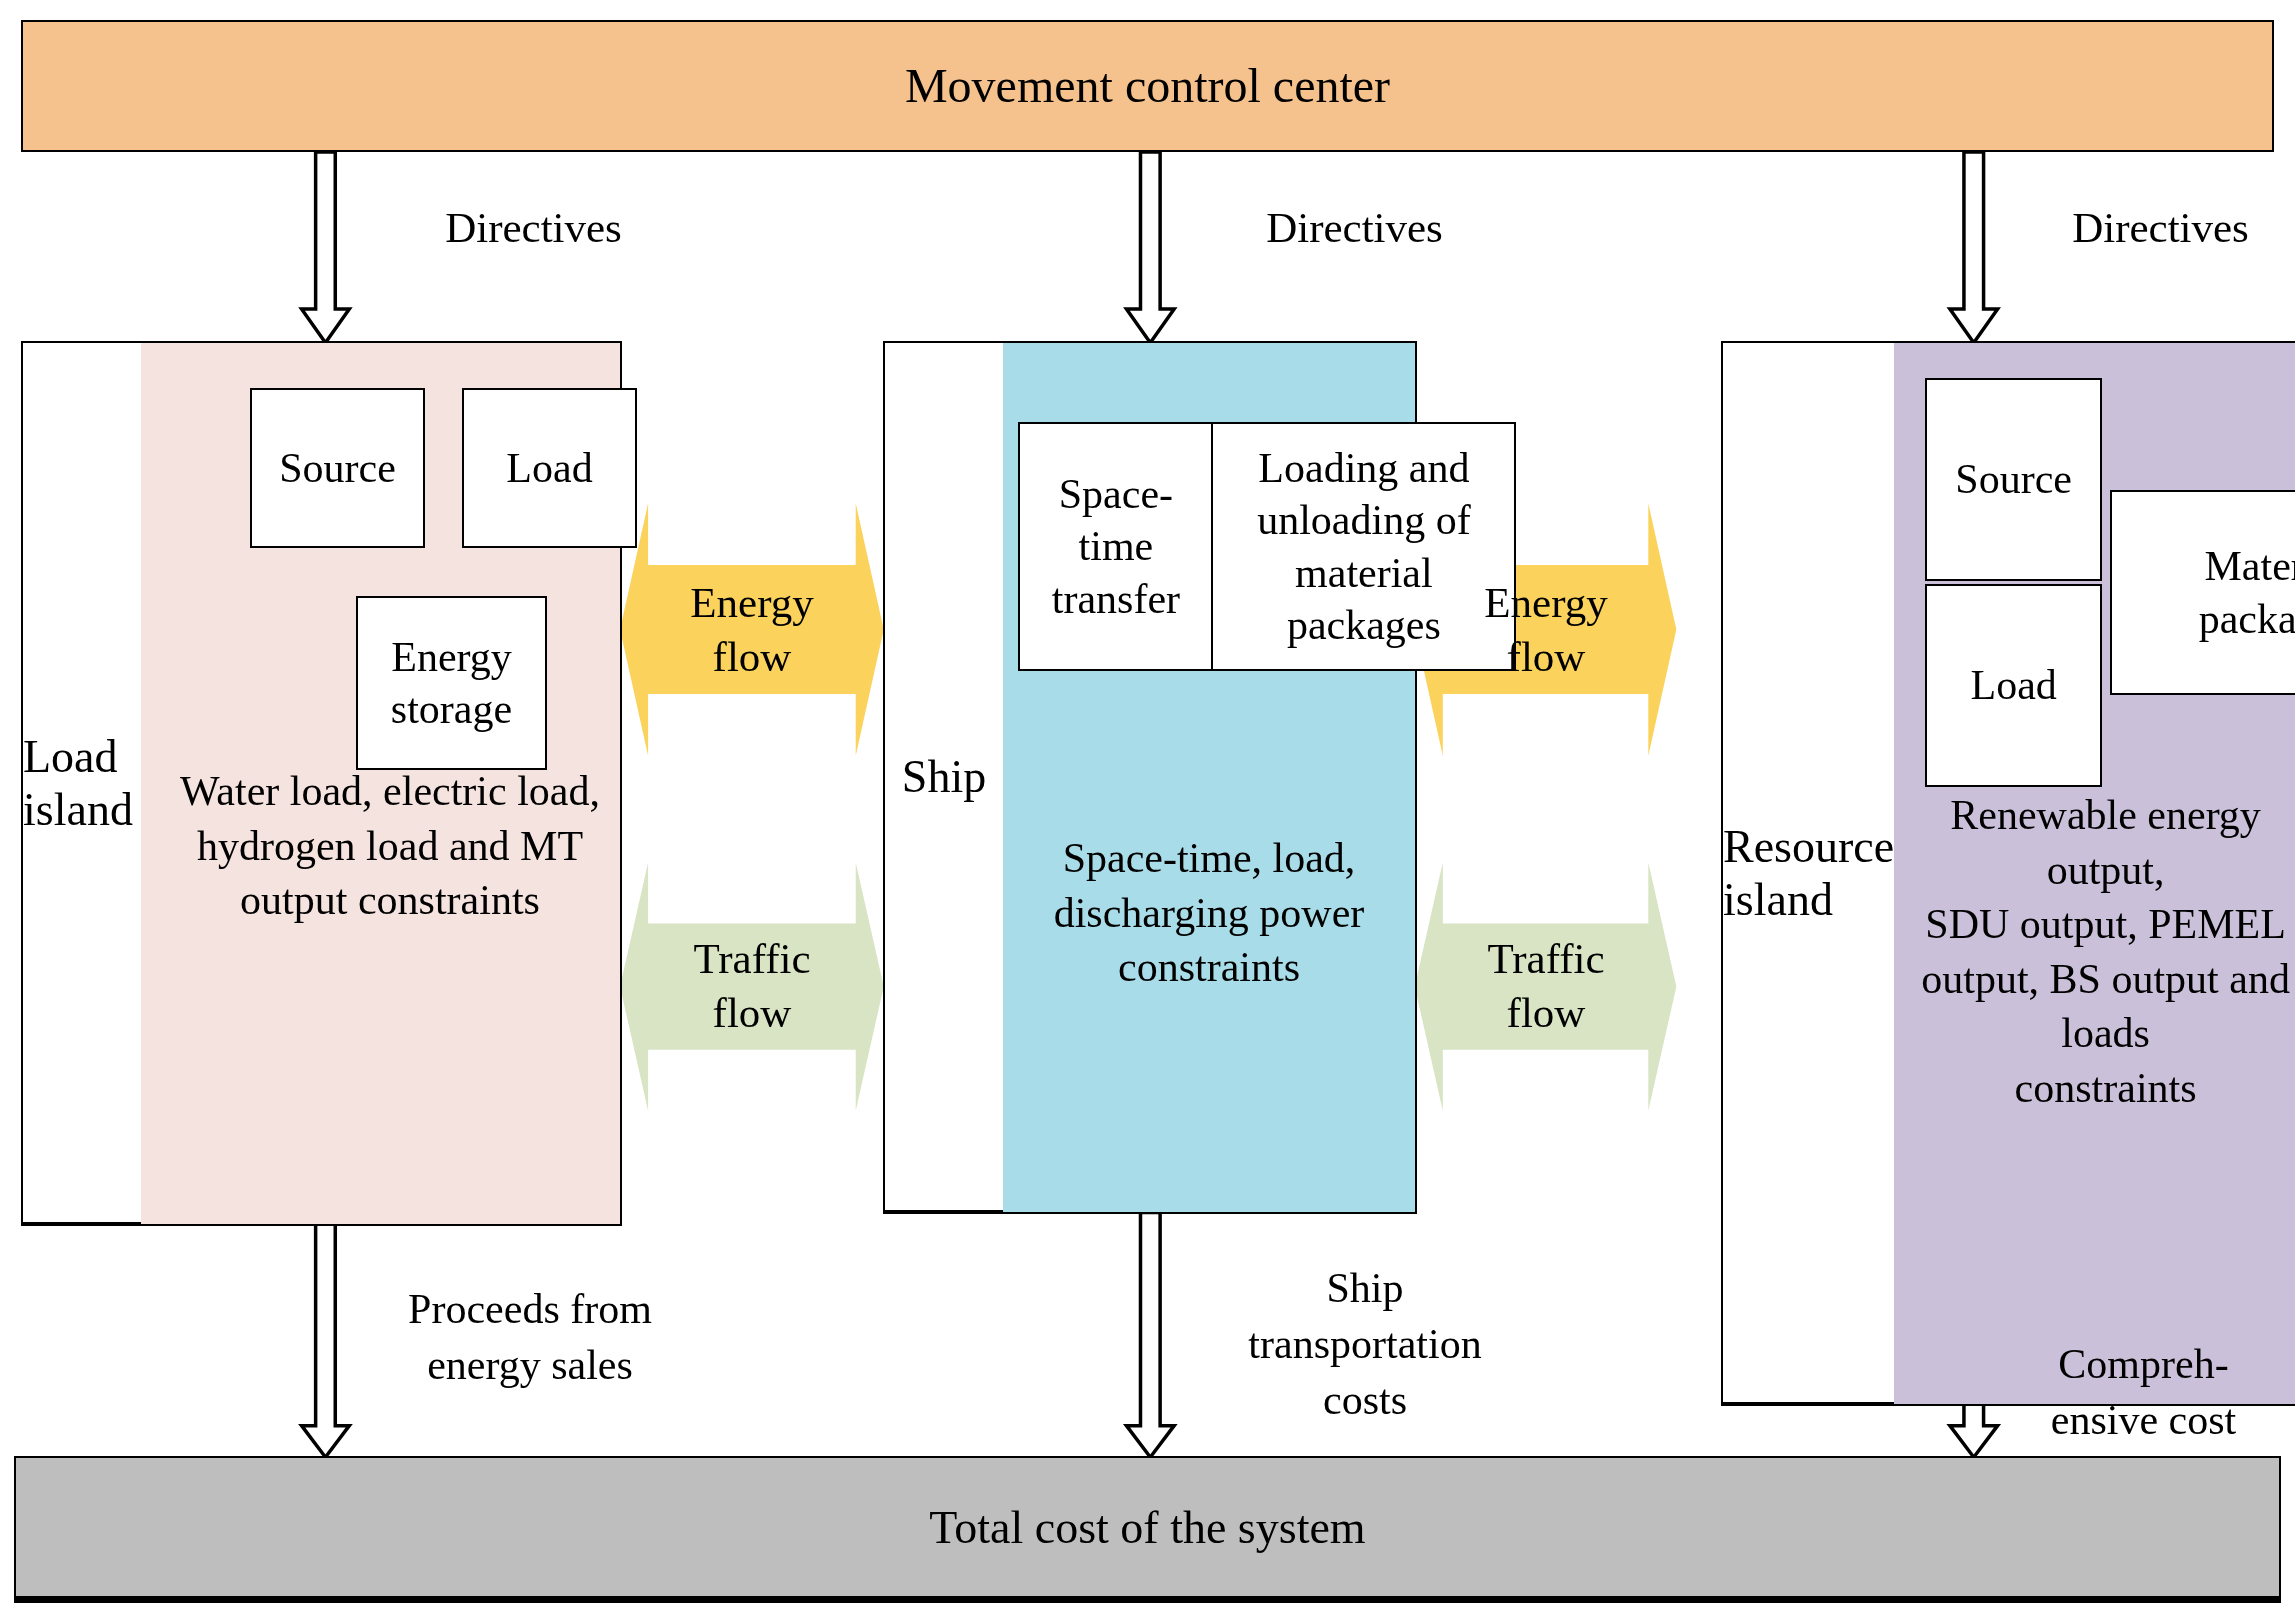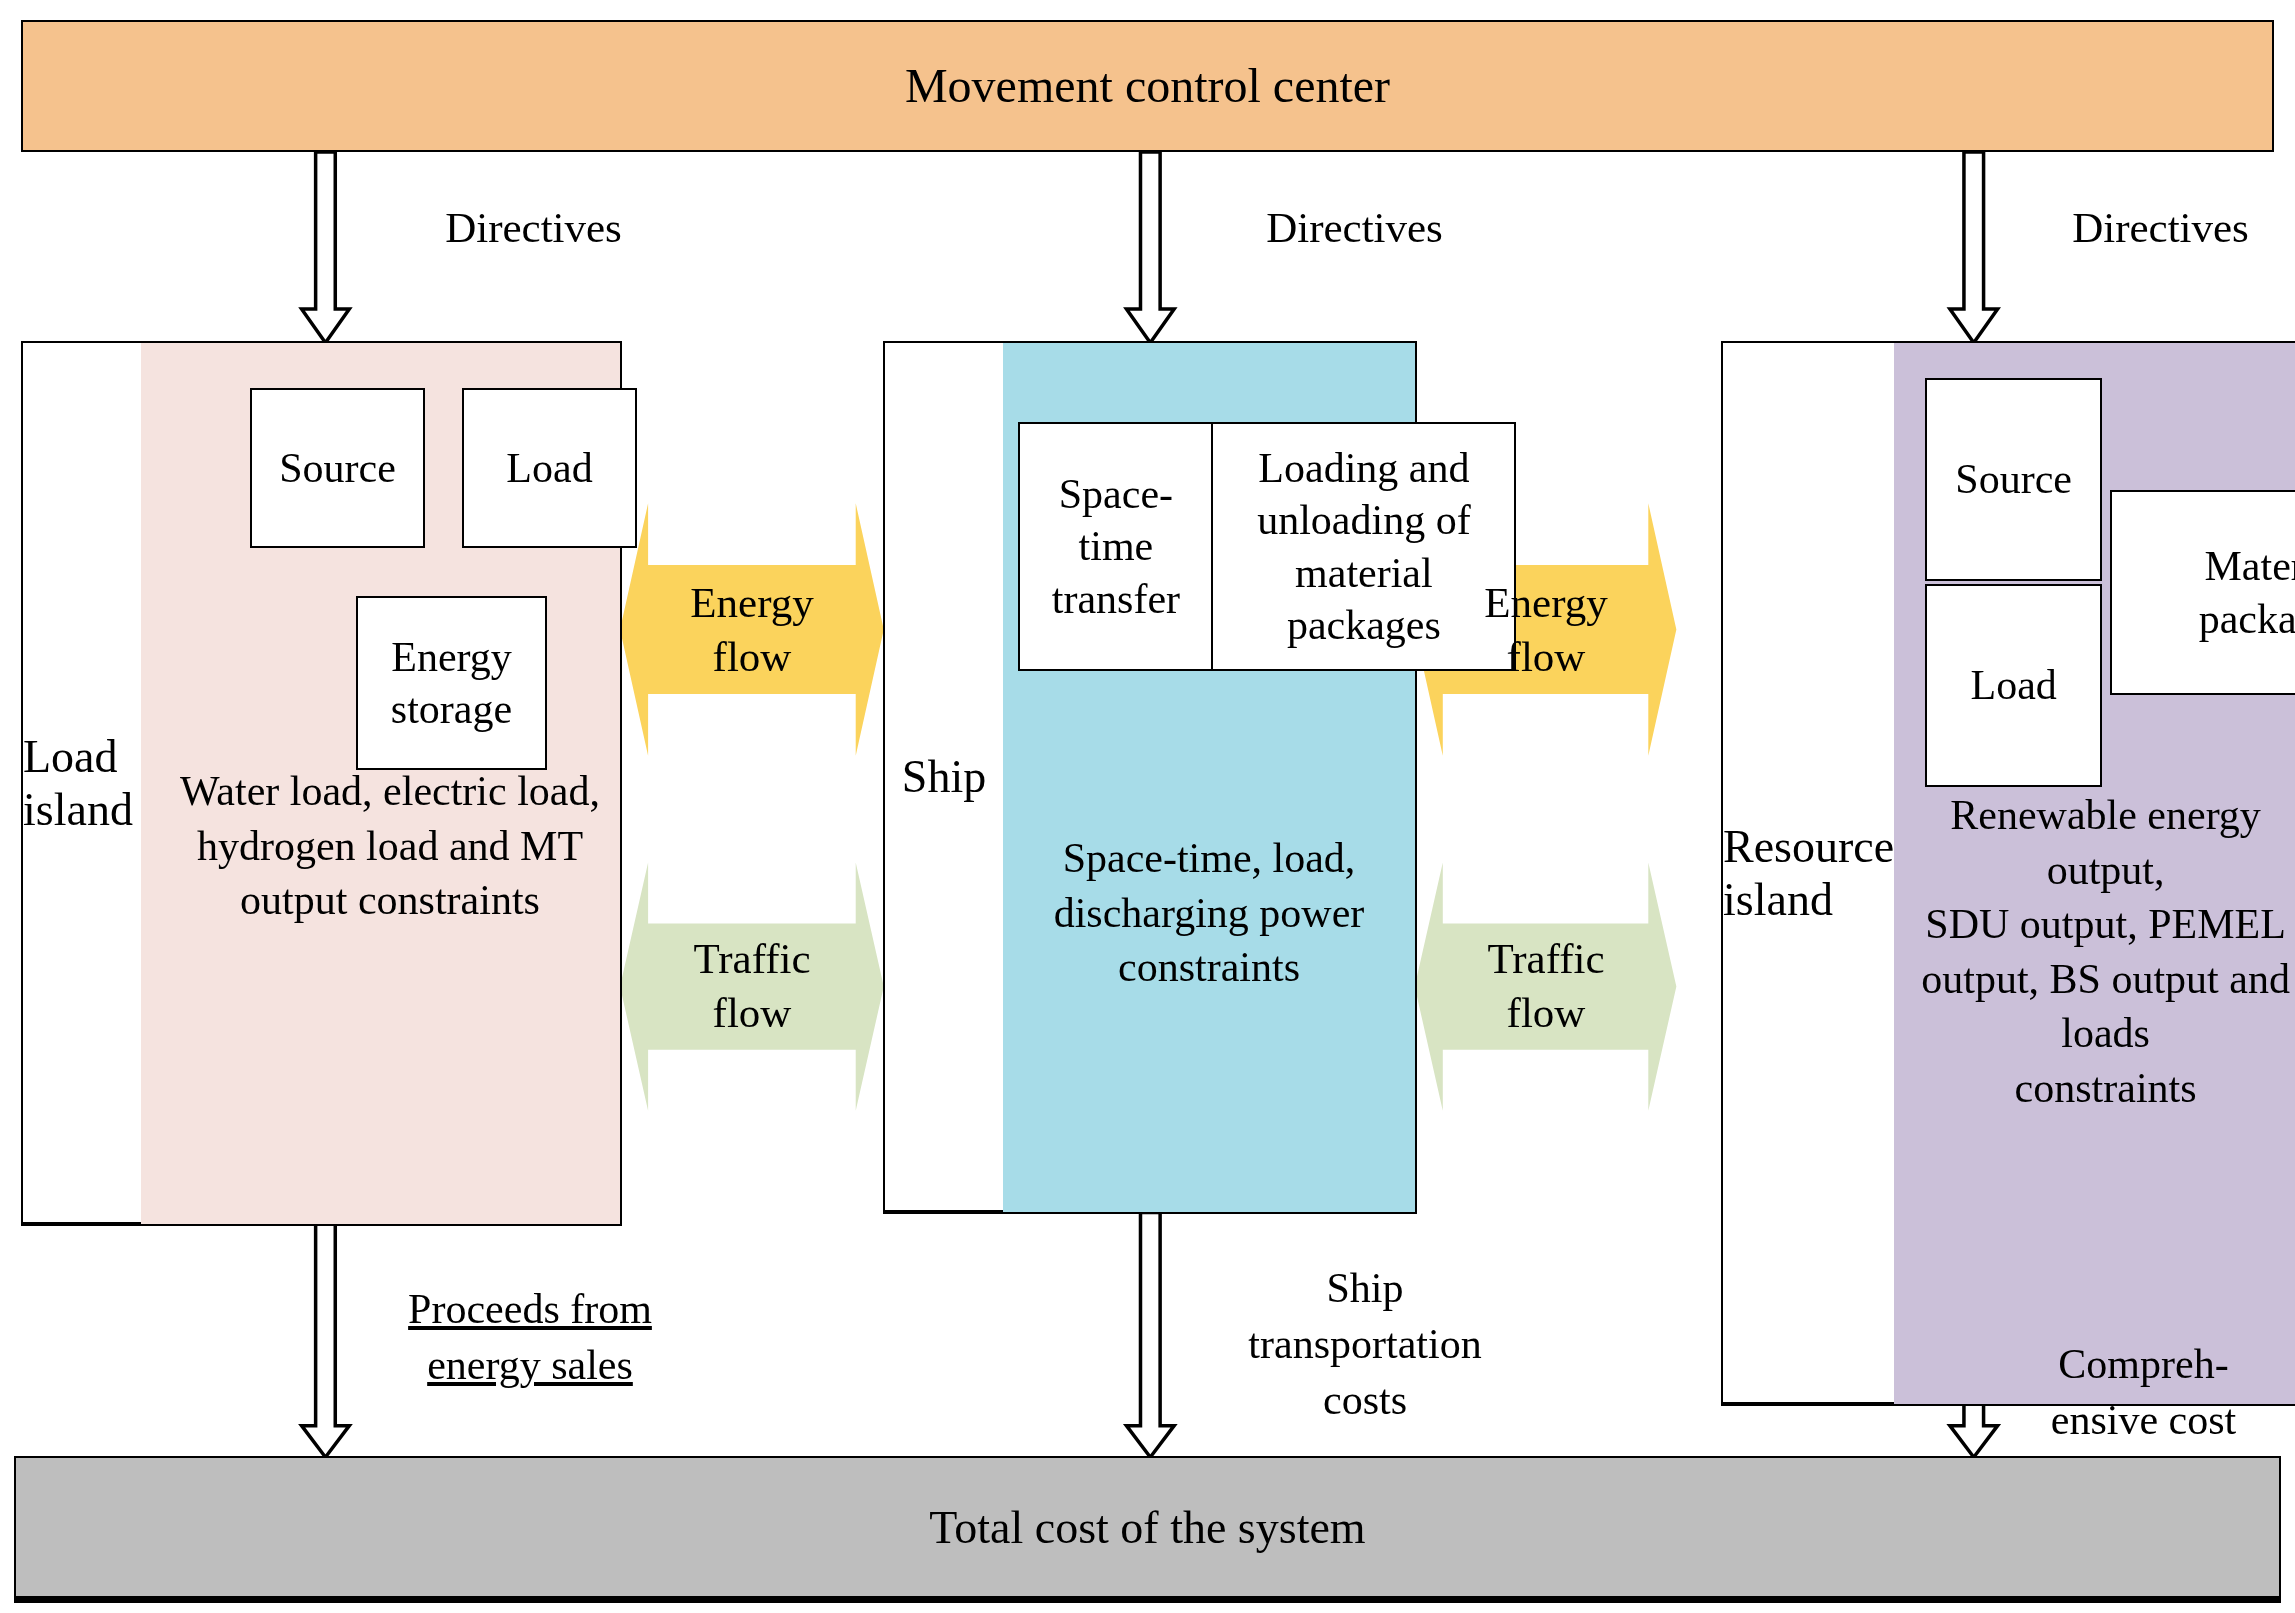--- a/index.html
+++ b/index.html
@@ -67,21 +67,21 @@
   #directives-mid{left:1214px;top:200px;width:281px;height:56px;}
   #directives-right{left:2020px;top:200px;width:281px;height:56px;}
 
   .flow-lbl{font-size:43px;line-height:1.25;}
   #energy-lbl-left{left:623px;top:565px;width:258px;height:129px;}
   #energy-lbl-right{left:1418px;top:565px;width:256px;height:129px;}
   #traffic-lbl-left{left:623px;top:923px;width:258px;height:126px;}
   #traffic-lbl-right{left:1418px;top:923px;width:256px;height:126px;}
 
   .cost-lbl{font-size:42px;line-height:1.33;}
-  #proceeds-lbl{left:365px;top:1282px;width:330px;text-decoration:underline;}
+  #proceeds-lbl{left:365px;top:1282px;width:330px;}
   #shipcost-lbl{left:1193px;top:1261px;width:344px;}
   #comprehensive-lbl{left:1996px;top:1337px;width:295px;font-family:Liberation Serif, serif;}
 
   
   #overlay{position:absolute;left:0;top:0;width:2295px;height:1614px;pointer-events:none;}
   .hollow-arrow{fill:#ffffff;stroke:#000000;stroke-width:5;stroke-linejoin:miter;}
   .energy-arrow{fill:var(--c-energy-flow);}
   .traffic-arrow{fill:var(--c-traffic-flow);}
 </style>
 </head>

